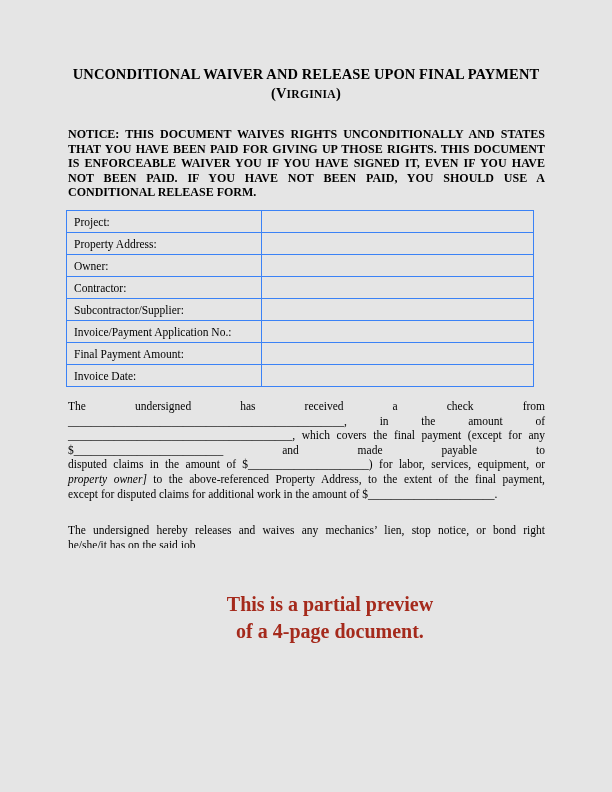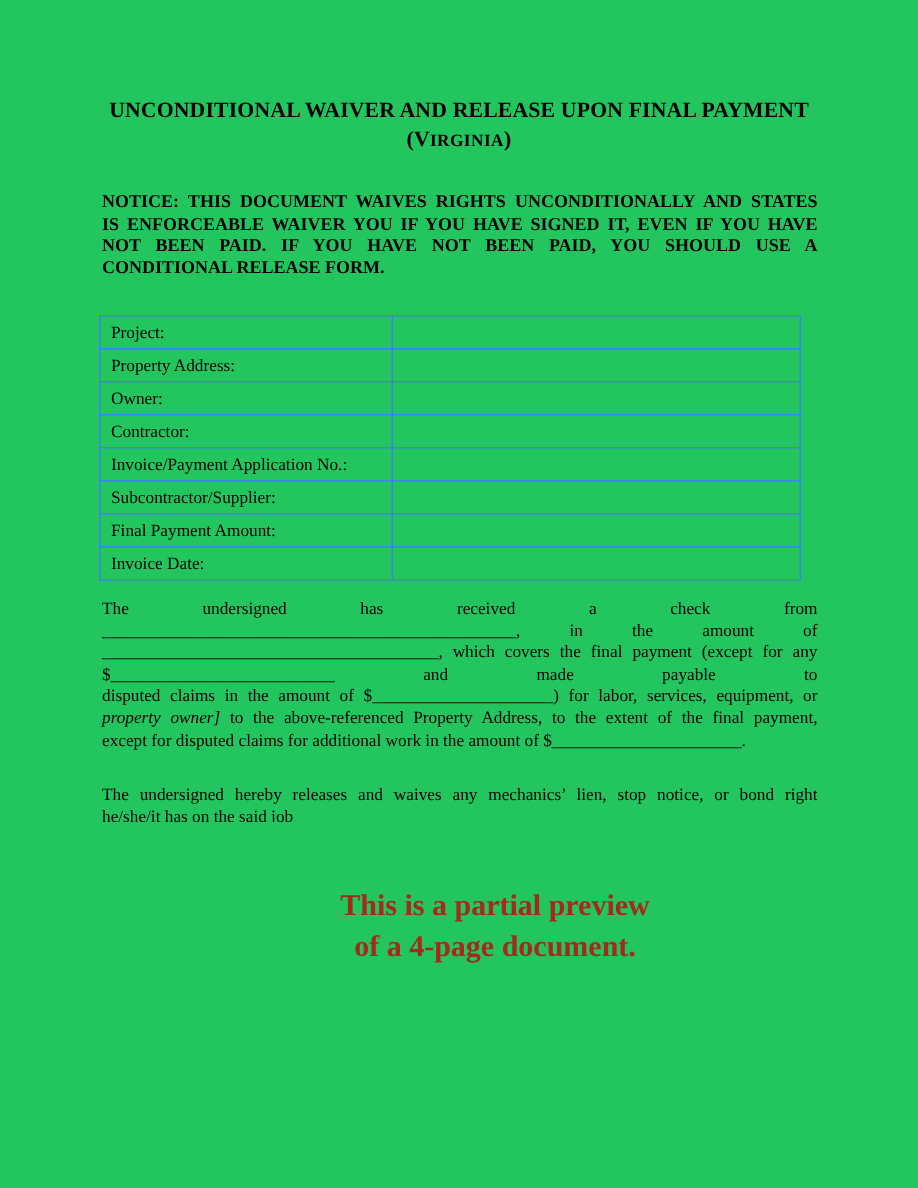--- a/index.html
+++ b/index.html
@@ -5,21 +5,21 @@
   html, body {
     margin: 0;
     padding: 0;
     background: #ffffff;
   }
   .page {
     position: relative;
     width: 612px;
     height: 792px;
     margin: 0 auto;
-    background: #22c55e;
+    background: #e5e5e5;
     font-family: "Liberation Serif", serif;
     color: #000000;
     overflow: hidden;
   }
 
   
   .title-block {
     position: absolute;
     top: 65px;
     left: 0;
@@ -107,20 +107,21 @@
 
 <div class="page">
 
   <div class="title-block">
     <div>UNCONDITIONAL WAIVER AND RELEASE UPON FINAL PAYMENT</div>
     <div><span>(V</span><span class="sc">IRGINIA</span><span>)</span></div>
   </div>
 
   <div class="notice-block">
       <div class="tline just">NOTICE: THIS DOCUMENT WAIVES RIGHTS UNCONDITIONALLY AND STATES</div>
+      <div class="tline just">THAT YOU HAVE BEEN PAID FOR GIVING UP THOSE RIGHTS. THIS DOCUMENT</div>
       <div class="tline just">IS ENFORCEABLE WAIVER YOU IF YOU HAVE SIGNED IT, EVEN IF YOU HAVE</div>
       <div class="tline just">NOT BEEN PAID. IF YOU HAVE NOT BEEN PAID, YOU SHOULD USE A</div>
       <div class="tline">CONDITIONAL RELEASE FORM.</div>
     </div>
 
   <table class="details">
     <tbody>
         <tr>
           <td class="lbl">Project:</td>
           <td class="val"></td>
@@ -131,25 +132,25 @@
         </tr>
         <tr>
           <td class="lbl">Owner:</td>
           <td class="val"></td>
         </tr>
         <tr>
           <td class="lbl">Contractor:</td>
           <td class="val"></td>
         </tr>
         <tr>
-          <td class="lbl">Invoice/Payment Application No.:</td>
+          <td class="lbl">Subcontractor/Supplier:</td>
           <td class="val"></td>
         </tr>
         <tr>
-          <td class="lbl">Subcontractor/Supplier:</td>
+          <td class="lbl">Invoice/Payment Application No.:</td>
           <td class="val"></td>
         </tr>
         <tr>
           <td class="lbl">Final Payment Amount:</td>
           <td class="val"></td>
         </tr>
         <tr>
           <td class="lbl">Invoice Date:</td>
           <td class="val"></td>
         </tr>

